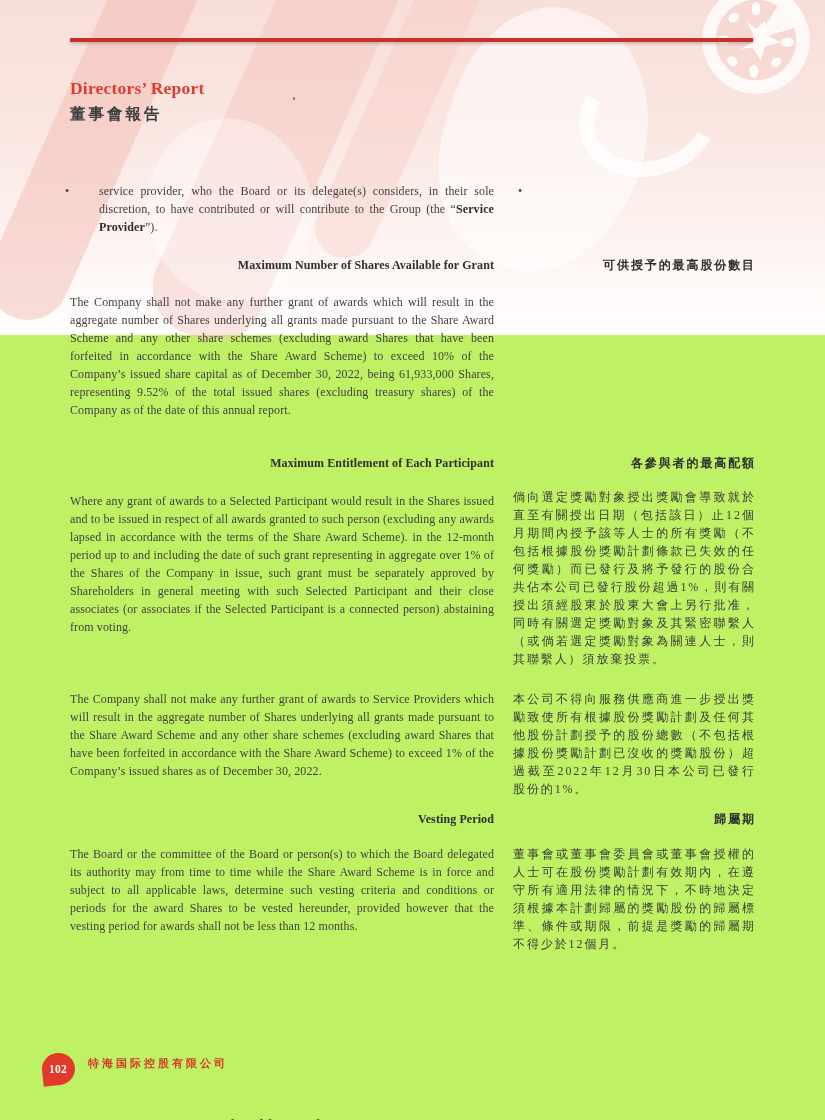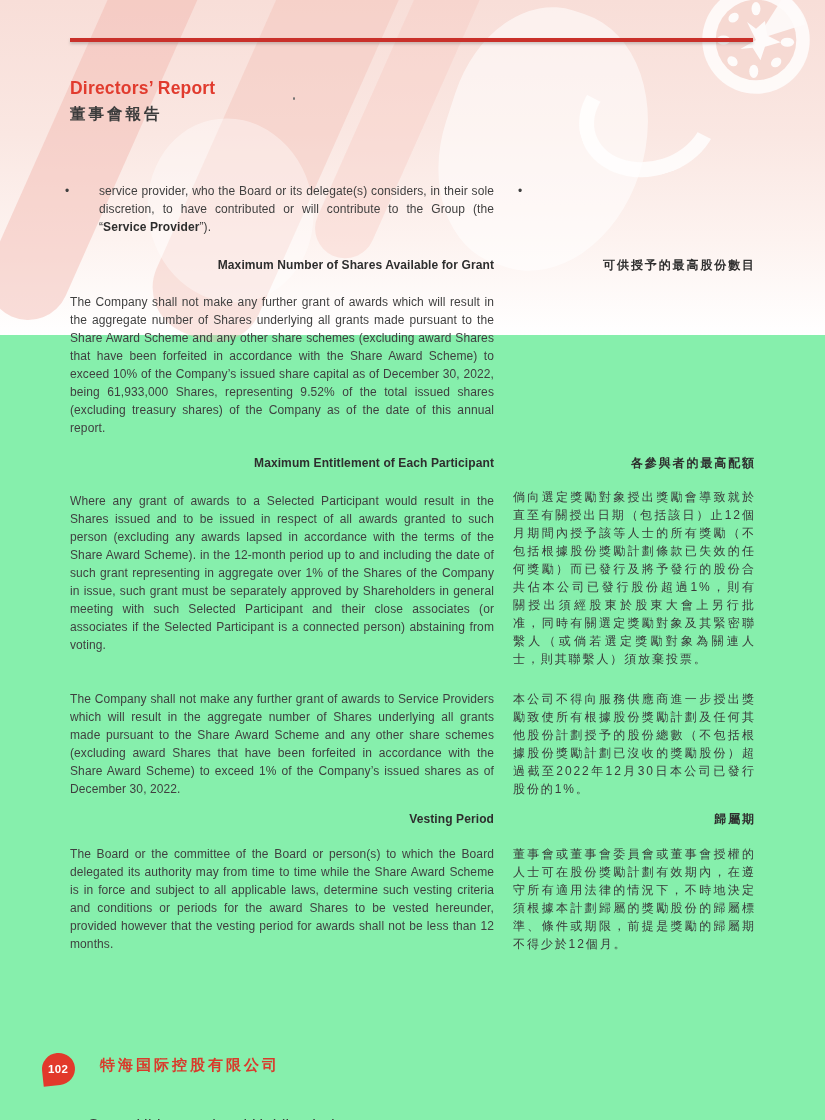--- a/index.html
+++ b/index.html
@@ -1,17 +1,17 @@
 <!DOCTYPE html>
 <html><head>
 <meta charset="utf-8">
 <style>
   html,body{margin:0;padding:0;background:#fff;}
-  .page{position:relative;width:825px;height:1120px;background:#86efac;overflow:hidden;
-        font-family:Liberation Sans, sans-serif;color:#3f3f3f;}
+  .page{position:relative;width:825px;height:1120px;background:#bef264;overflow:hidden;
+        font-family:Liberation Serif, serif;color:#3f3f3f;}
   
   .band{position:absolute;left:0;top:0;width:825px;height:335px;
         background:linear-gradient(180deg,#f8ded8 0%,#fae7e2 40%,#fdf3f0 72%,#ffffff 100%);}
   .stroke{position:absolute;border-radius:48px;}
   .stroke.s1{left:58px;top:-95px;width:82px;height:430px;background:rgba(242,182,172,.45);transform:rotate(24deg);}
   .stroke.s2{left:228px;top:-115px;width:112px;height:470px;background:rgba(243,190,181,.40);transform:rotate(24deg);}
   .stroke.s3{left:370px;top:-60px;width:60px;height:330px;background:rgba(245,199,190,.35);transform:rotate(24deg);}
   .blob{position:absolute;background:rgba(255,255,255,.55);}
   .blob.b1{left:445px;top:8px;width:200px;height:265px;border-radius:46% 54% 52% 48%;transform:rotate(18deg);}
   .blob.b2{left:148px;top:118px;width:165px;height:185px;border-radius:50%;background:rgba(255,255,255,.38);transform:rotate(-12deg);}
@@ -35,21 +35,21 @@
   .bullet-en{left:65px;width:429px;}
   .bullet-en .bdot{width:34px;}
   .bullet-zh{left:518px;width:238px;}
   .bullet-zh .bdot{width:27px;}
   .btxt{flex:1;text-align:justify;}
   b{font-weight:bold;color:#2e2e2e;}
   
   .balloon{position:absolute;left:42px;top:1053px;width:33px;height:32px;background:#e2392b;
            border-radius:50% 50% 50% 0;transform:rotate(-6deg);display:flex;align-items:center;justify-content:center;}
   .balloon span{transform:rotate(6deg);color:#fff;font-size:11.5px;font-weight:bold;letter-spacing:.3px;}
-  .foot-zh{position:absolute;left:100px;top:1056px;font-size:15px;font-weight:bold;color:#d93a2b;letter-spacing:3px;}
+  .foot-zh{position:absolute;left:88px;top:1056px;font-size:11px;font-weight:bold;color:#d93a2b;letter-spacing:3px;}
   .foot-en{position:absolute;left:88px;top:1069px;font-size:16px;color:#3d3d3d;letter-spacing:.2px;margin-top:48px;}
 </style>
 </head>
 <body>
 
 <div class="page">
 
   <div class="band">
     <div class="stroke s1"></div>
     <div class="stroke s2"></div>

